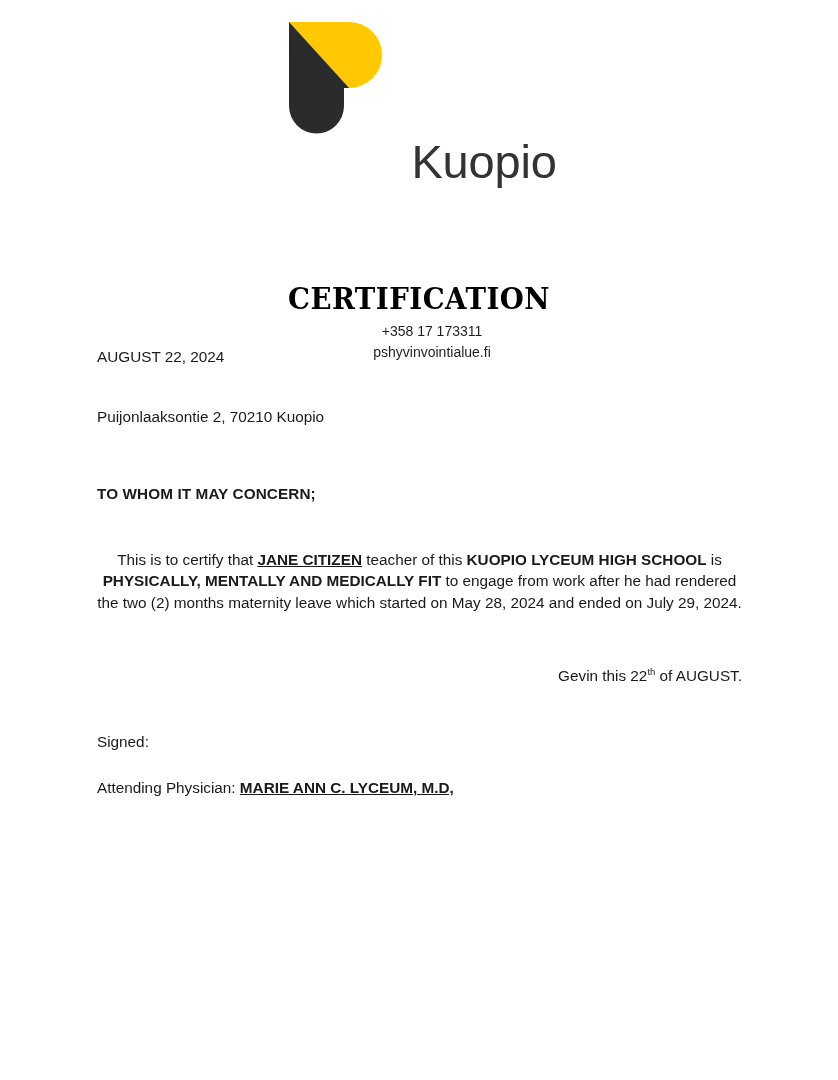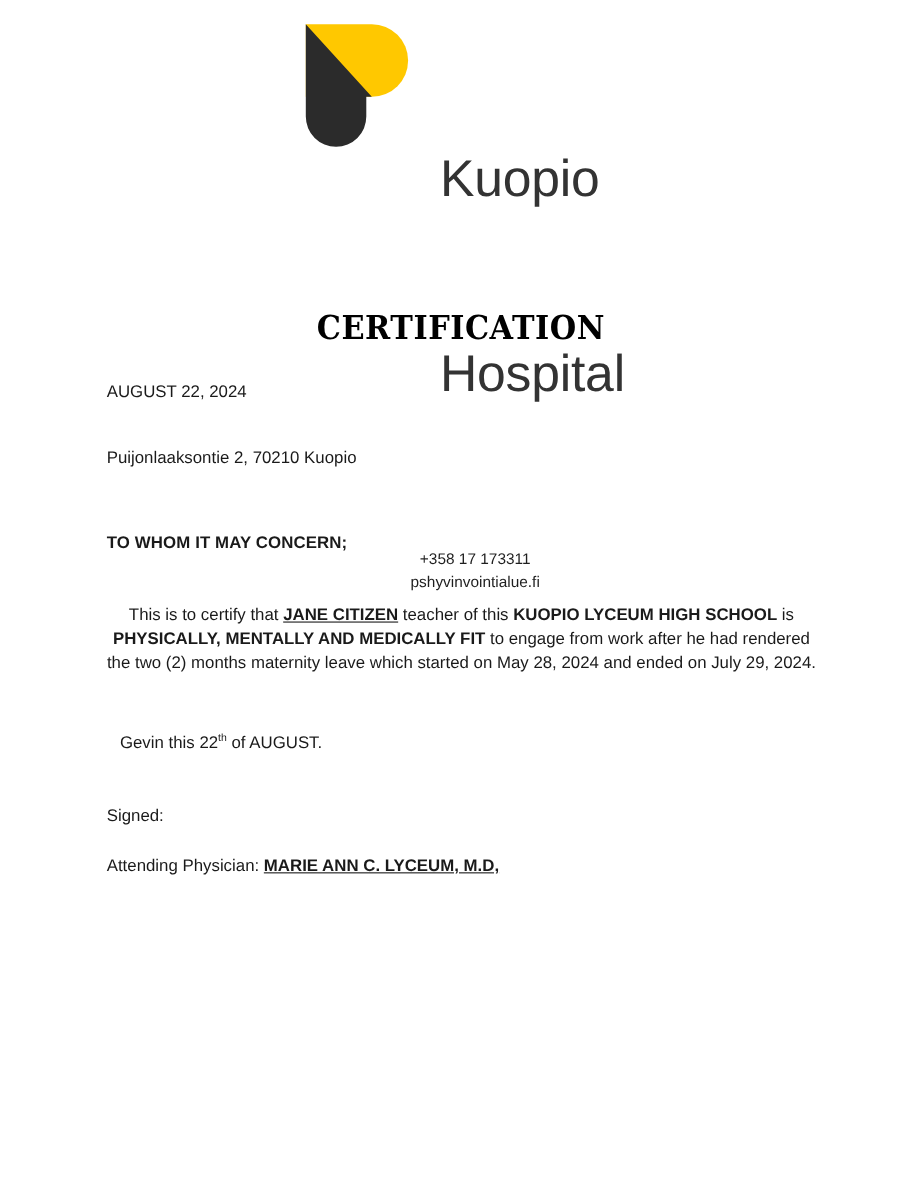--- a/index.html
+++ b/index.html
@@ -97,21 +97,21 @@
     font-size: 15.3px;
     line-height: 21.5px;
     color: #1a1a1a;
   }
 
   .line-date      { margin: 0 0 0 0; }
   .line-address   { margin: 38px 0 0 0; }
   .line-salute    { margin: 56px 0 0 0; font-weight: bold; letter-spacing: 0.1px; }
   .para-main      { margin: 44px 0 0 0; text-align: center; }
   .para-request   { margin: 70px 0 0 0; }
-  .line-given     { margin: 52px 0 0 12px; }
+  .line-given     { margin: 52px 0 0 0; text-align: right; }
   .line-signed    { margin: 44px 0 0 0; }
   .line-physician { margin: 25px 0 0 0; }
 
   b, .b { font-weight: bold; }
   .bu   { font-weight: bold; text-decoration: underline; }
 
   sup {
     font-size: 0.62em;
     vertical-align: super;
     line-height: 0;
@@ -128,21 +128,20 @@
 
       <svg class="logo-mark" viewBox="0 0 96 120" xmlns="http://www.w3.org/2000/svg" aria-hidden="true">
 
         <path d="M2 2 H62 A33 33 0 0 1 62 68 H2 Z" fill="#FFC800"></path>
 
         <path d="M2 2 L62 68 H57 V86 A27.5 27.5 0 0 1 2 86 Z" fill="#2B2B2B"></path>
       </svg>
 
       <div class="brand-name">
         <span>Kuopio</span>
-        <span>Hospital</span>
       </div>
     </div>
 
     <div class="contact">
       <div>+358 17 173311</div>
       <div>pshyvinvointialue.fi</div>
     </div>
   </div>
 
   <div class="doc-title">CERTIFICATION</div>

